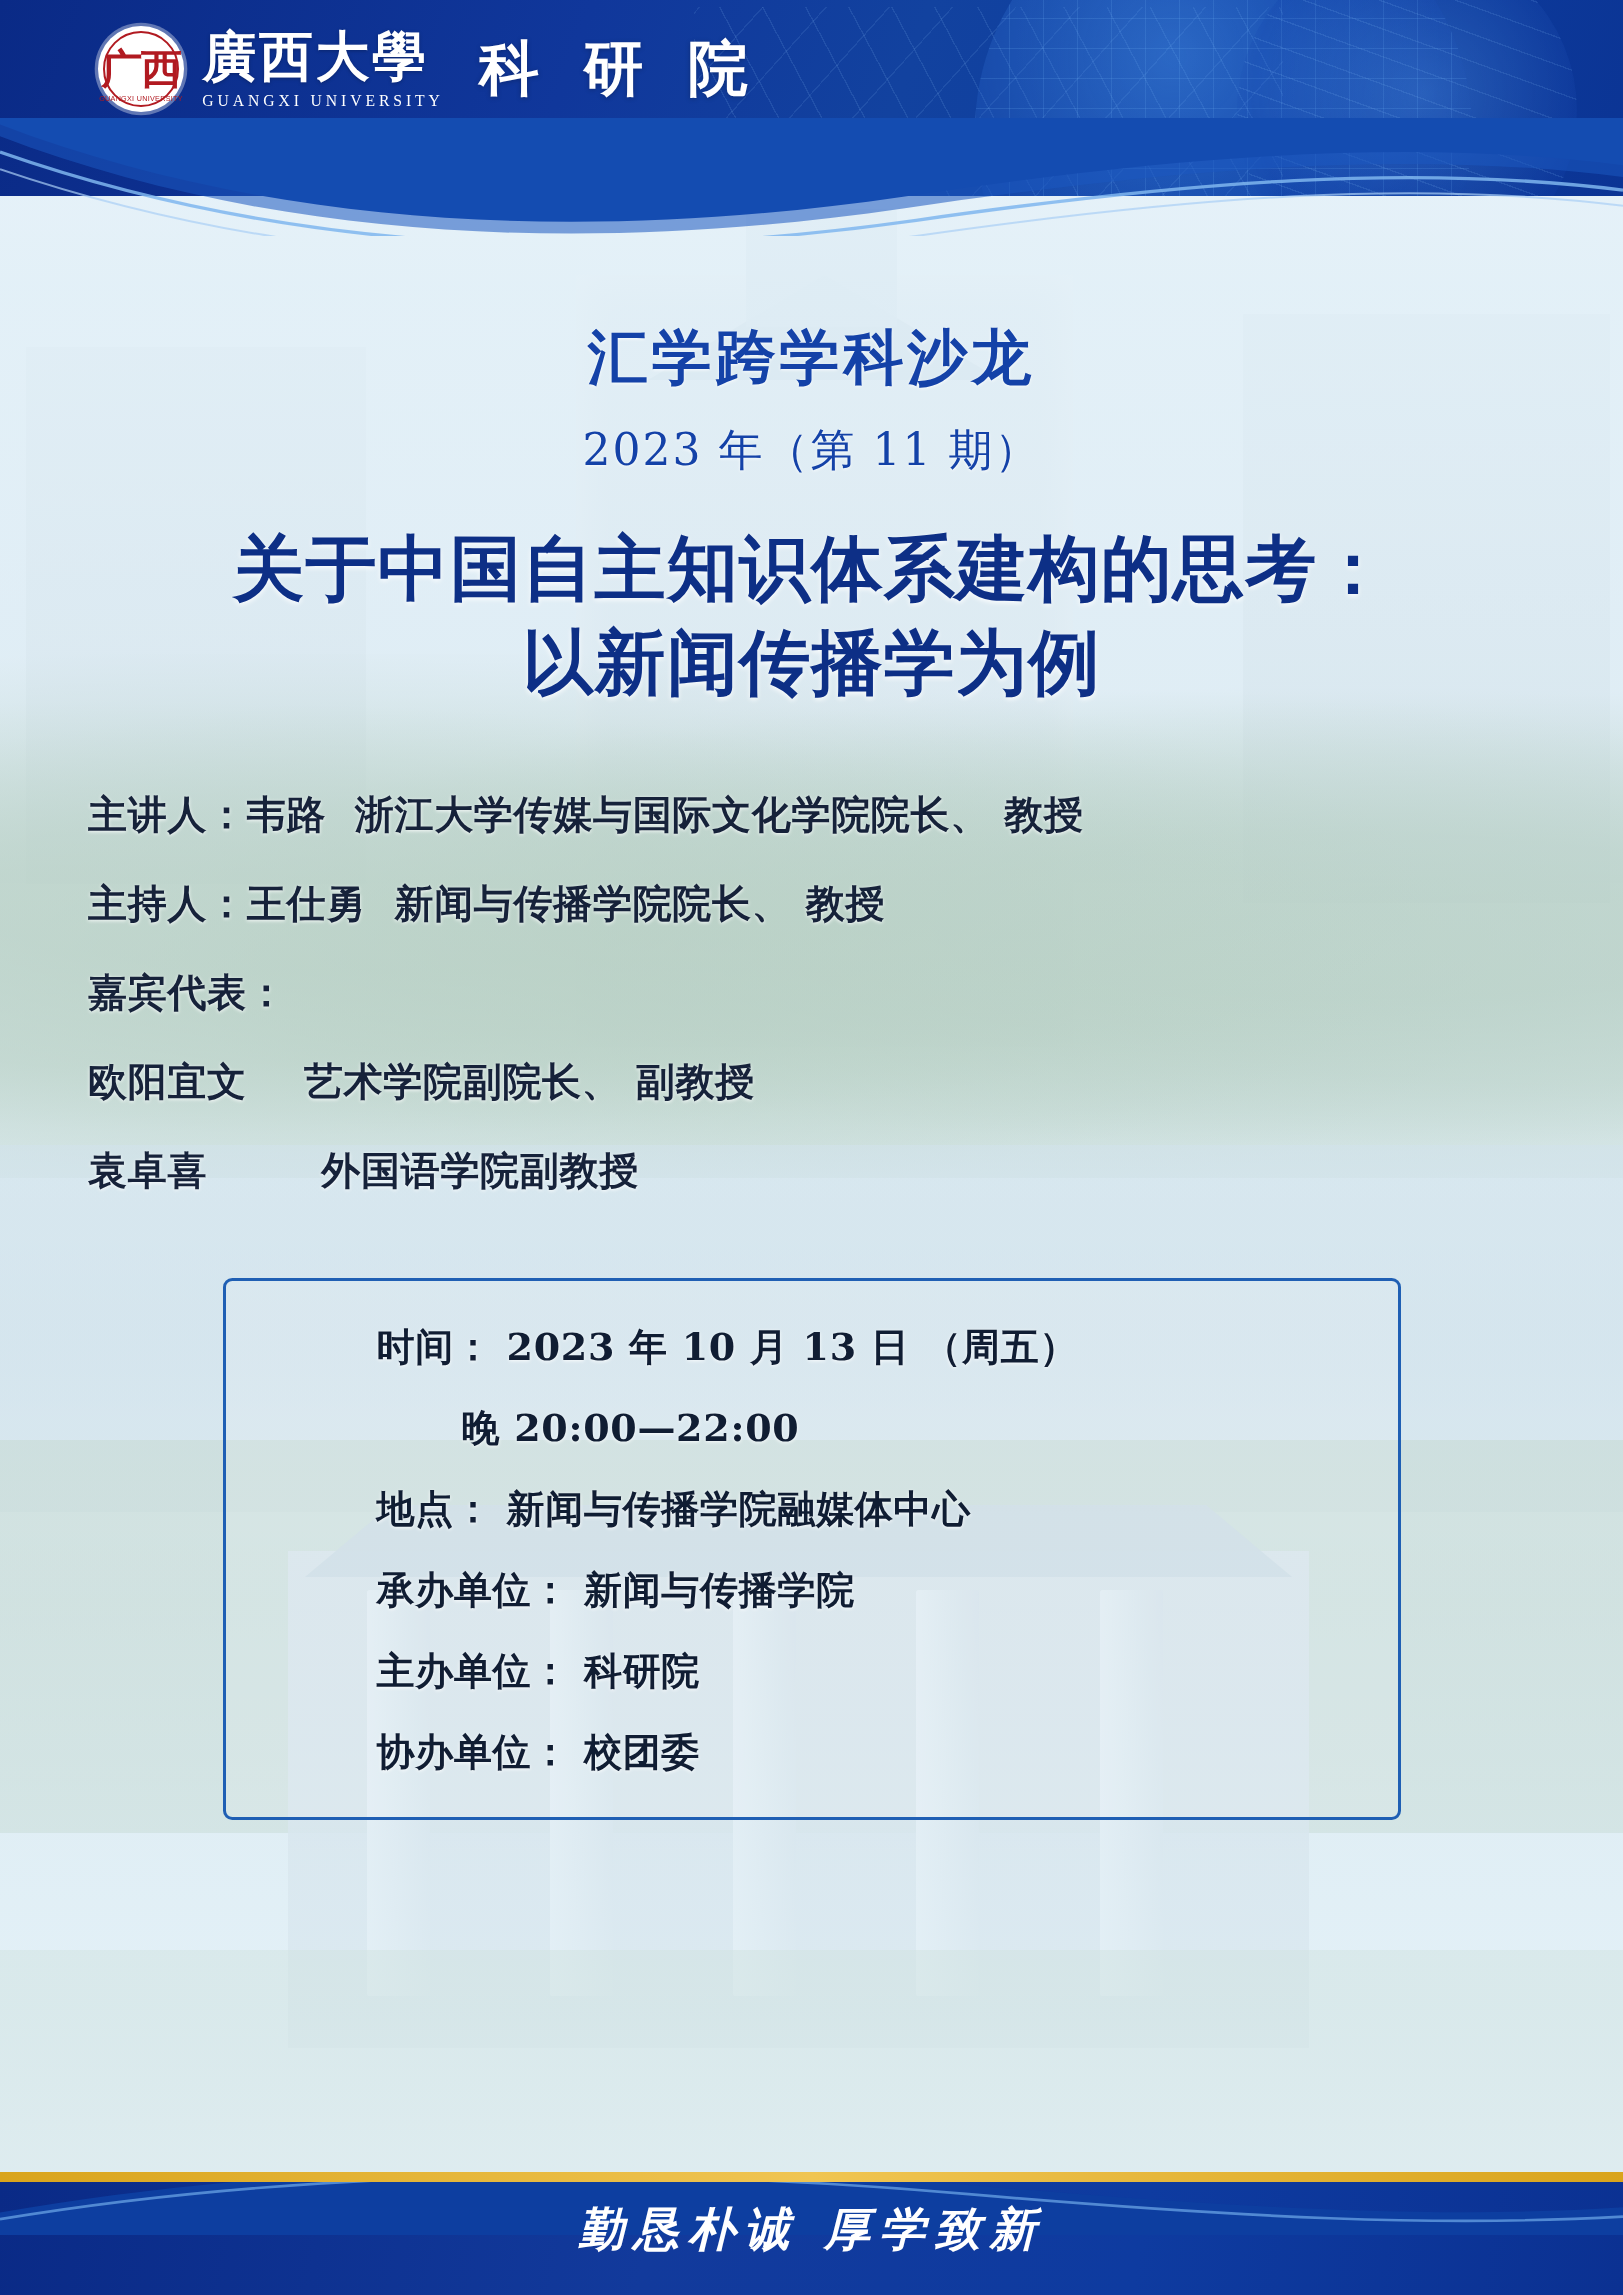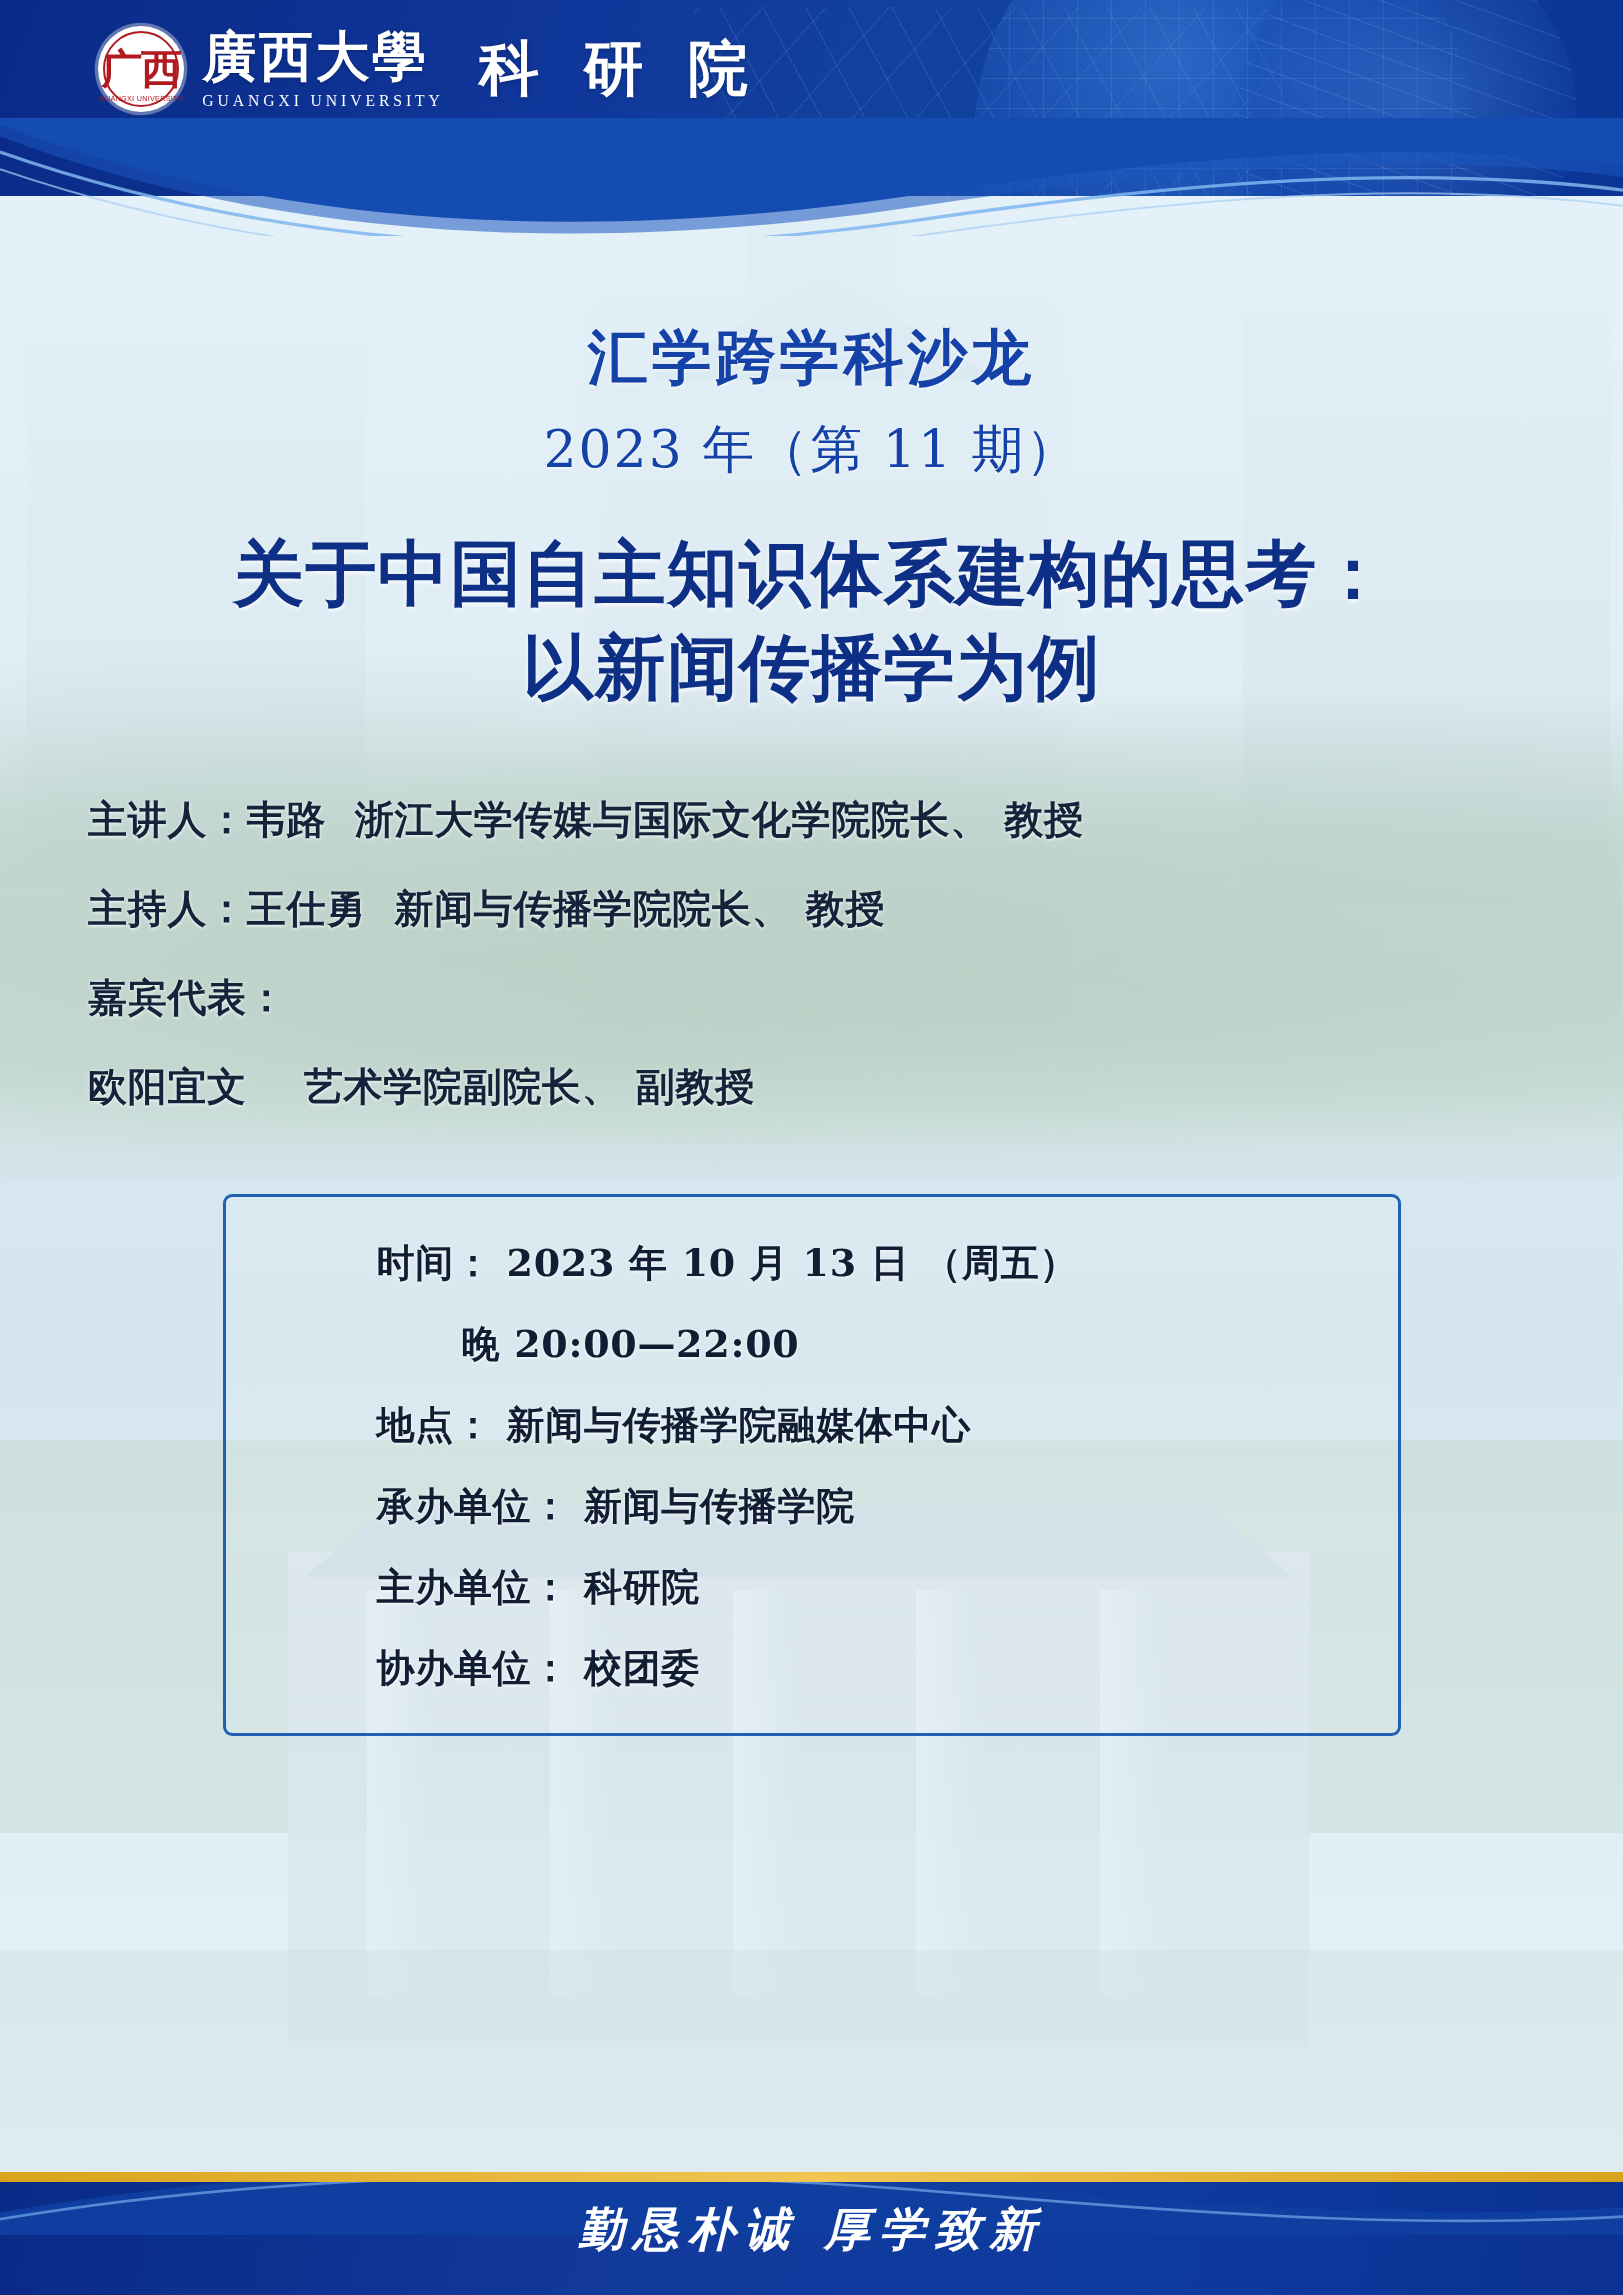--- a/index.html
+++ b/index.html
@@ -223,24 +223,24 @@
   .salon-title {
     margin-top: 118px;
     color: #1442a8;
     font-family: "DejaVu Serif", "Liberation Serif", serif;
     font-size: 60px;
     font-weight: bold;
     letter-spacing: 3.9px;
     text-shadow: 0 1.3px 3.3px rgba(255,255,255,0.85);
   }
   .salon-issue {
-    margin-top: 16px;
+    margin-top: 22px;
     color: #1442a8;
     font-family: "DejaVu Serif", "Liberation Serif", serif;
-    font-size: 52px;
+    font-size: 44px;
     letter-spacing: 2px;
     text-shadow: 0 1.3px 3.3px rgba(255,255,255,0.85);
   }
   .topic {
     margin-top: 42px;
     color: #0d2f86;
     font-family: "DejaVu Serif", "Liberation Serif", serif;
     font-size: 71px;
     font-weight: bold;
     line-height: 1.32;
@@ -387,20 +387,21 @@
     <div class="topic">
       <div>关于中国自主知识体系建构的思考：</div>
       <div>以新闻传播学为例</div>
     </div>
 
     <div class="people">
       <div class="people-line">主讲人：韦路  浙江大学传媒与国际文化学院院长、 教授</div>
       <div class="people-line">主持人：王仕勇  新闻与传播学院院长、 教授</div>
       <div class="people-line">嘉宾代表：</div>
       <div class="people-line">欧阳宜文    艺术学院副院长、 副教授</div>
+      <div class="people-line">袁卓喜        外国语学院副教授</div>
     </div>
 
     <div class="info-box">
       <div class="info-line">时间： 2023 年 10 月 13 日 （周五）</div>
       <div class="info-line indent">晚 20:00—22:00</div>
       <div class="info-line">地点： 新闻与传播学院融媒体中心</div>
       <div class="info-line">承办单位： 新闻与传播学院</div>
       <div class="info-line">主办单位： 科研院</div>
       <div class="info-line">协办单位： 校团委</div>
     </div>

